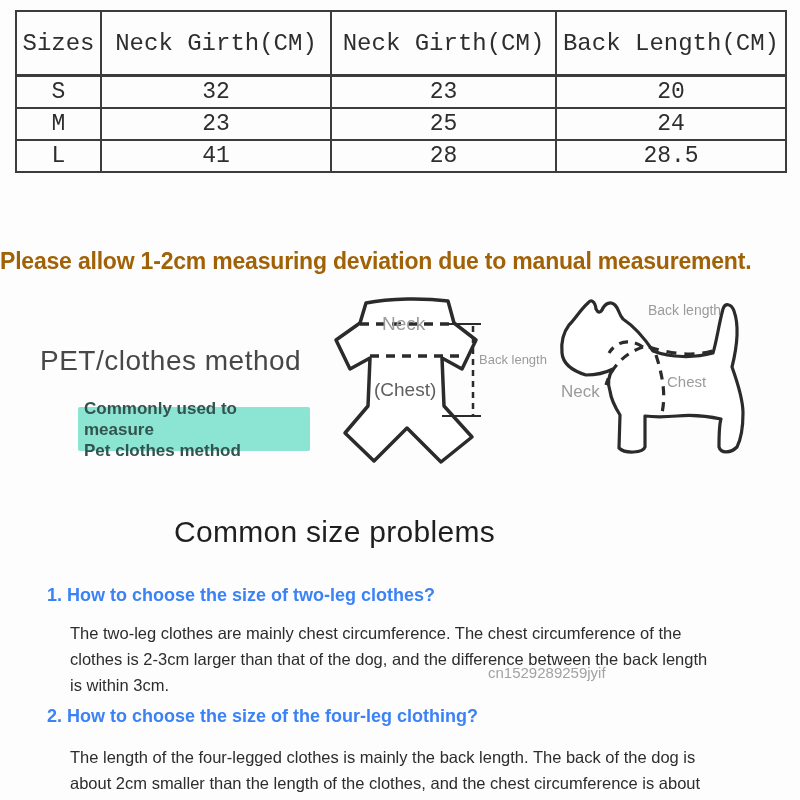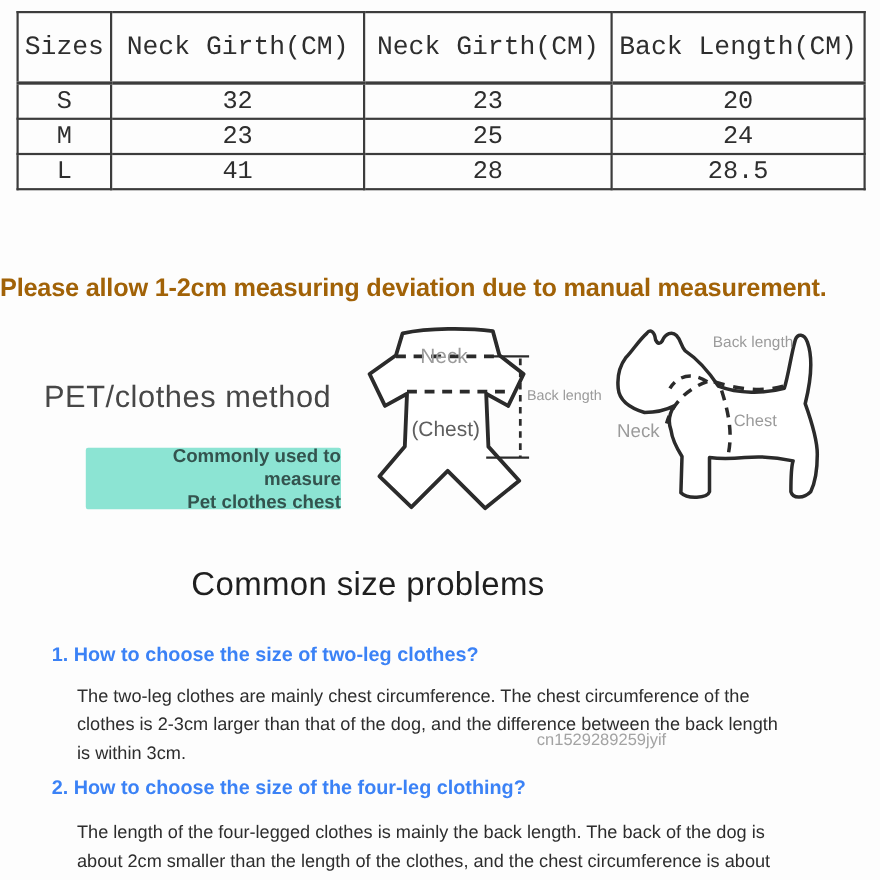--- a/index.html
+++ b/index.html
@@ -30,24 +30,24 @@
   .notice{
     position:absolute;left:0;top:248px;width:800px;text-align:left;
     color:#a16207;font-size:23px;font-weight:bold;letter-spacing:-0.2px;
   }
   
   .method-title{
     position:absolute;left:40px;top:345px;
     font-size:28px;color:#474747;letter-spacing:0.5px;
   }
   .highlight-box{
-    position:absolute;left:78px;top:407px;width:232px;height:56px;
+    position:absolute;left:78px;top:407px;width:232px;height:44px;
     background:#8ce4d3;border-radius:2px;
     display:flex;flex-direction:column;justify-content:center;
-    padding-left:6px;box-sizing:border-box;text-align:right;
+    padding-left:6px;box-sizing:border-box;
   }
   .highlight-box div{
     font-size:17px;font-weight:bold;color:#33534e;line-height:21px;
   }
   .garment-svg{position:absolute;left:330px;top:288px;}
   .dog-svg{position:absolute;left:553px;top:295px;}
   .diagram-label{fill:#9b9b9b;font-family:"Liberation Sans",sans-serif;}
   
   .faq-heading{
     position:absolute;left:0;top:515px;width:669px;text-align:center;
@@ -107,21 +107,21 @@
   </tr>
 </tbody>
   </table>
 
 <div class="notice">Please allow 1-2cm measuring deviation due to manual measurement.</div>
 
 <div class="method-title">PET/clothes method</div>
 
 <div class="highlight-box">
   <div>Commonly used to measure</div>
-  <div>Pet clothes chest</div>
+  <div>Pet clothes method</div>
 </div>
 
 <svg class="garment-svg" width="230" height="205" viewBox="0 0 230 205">
   <path d="M36,15 C60,10 95,10 118,13 L124,35 L146,52 L132,81 L112,70
            L114,118 L142,149 L111,174 L77,140 L44,173 L15,145 L38,118
            L40,70 L20,81 L6,52 L30,35 Z" fill="#ffffff" stroke="#2b2b2b" stroke-width="3.5" stroke-linejoin="round"></path>
 
   <line x1="30" y1="36" x2="123" y2="36" stroke="#2b2b2b" stroke-width="3.5" stroke-dasharray="9,7"></line>
   <line x1="118" y1="36" x2="151" y2="36" stroke="#2b2b2b" stroke-width="2"></line>
   <line x1="143" y1="38" x2="143" y2="128" stroke="#2b2b2b" stroke-width="2.5" stroke-dasharray="6,5"></line>

